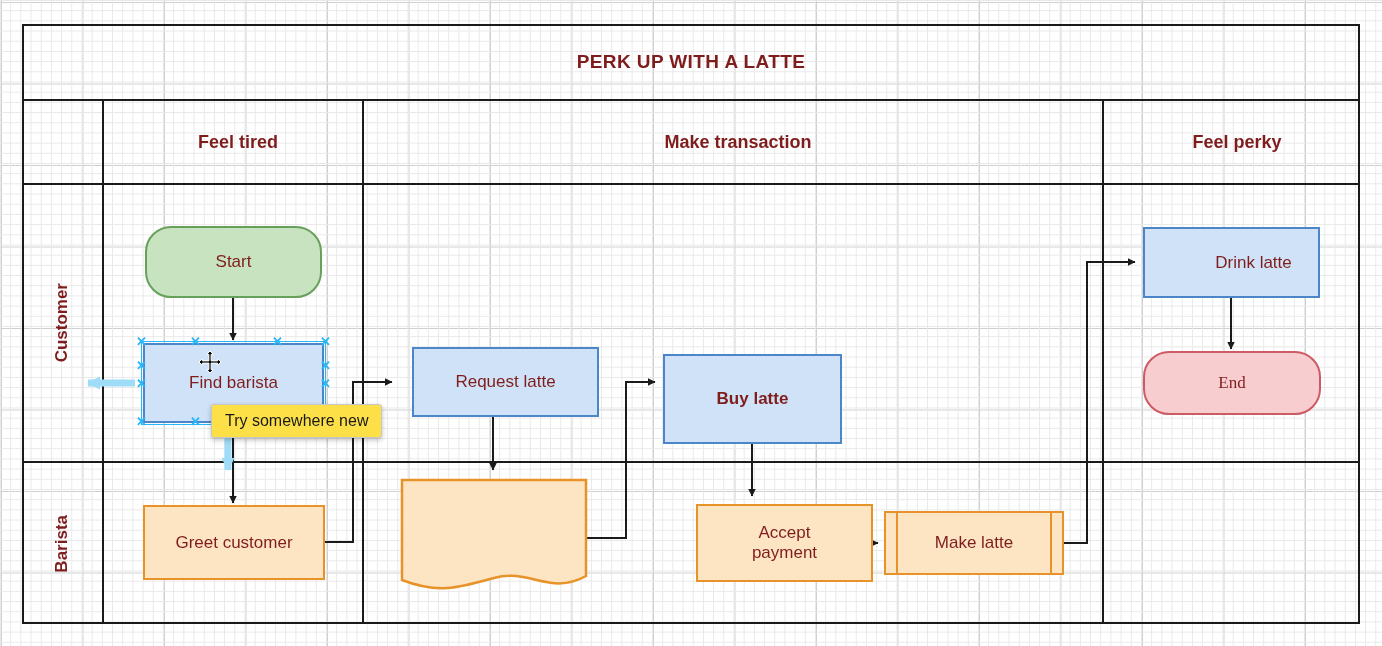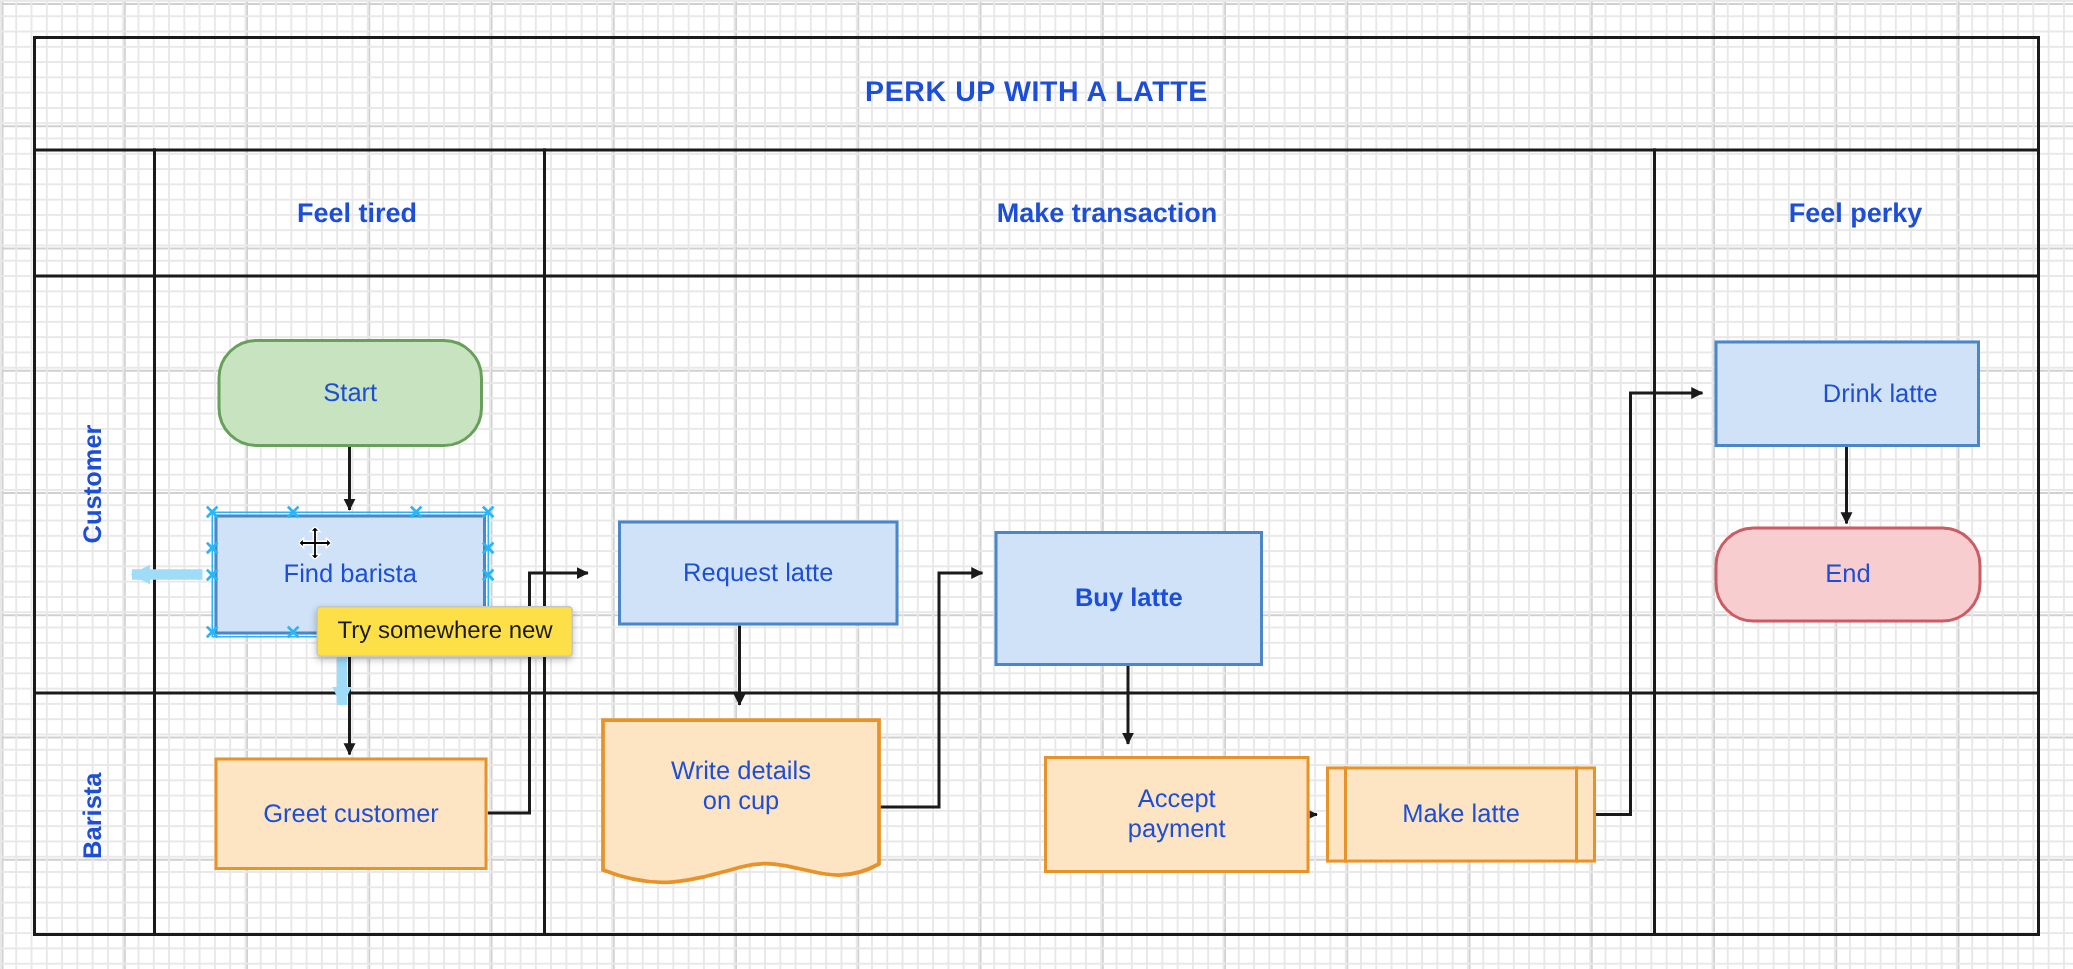--- a/index.html
+++ b/index.html
@@ -36,21 +36,21 @@
     height: 646px;
   }
   .node {
     position: absolute;
     box-sizing: border-box;
     display: flex;
     align-items: center;
     justify-content: center;
     text-align: center;
     font-size: 17px;
-    color: #1d4ed8;
+    color: #7f1d1d;
     line-height: 1.15;
     white-space: pre-line;
   }
   .pool-outer {
     position: absolute;
     box-sizing: border-box;
     border: 2px solid #1a1a1a;
     background: transparent;
   }
   .pool-line {
@@ -193,39 +193,37 @@
 <div class="node proc-blue" style="left:143px; top:343px; width:181px; height:80px;">Find barista</div>
 
 <div class="node proc-orange" style="left:143px; top:505px; width:182px; height:75px;text-align:right;">Greet customer</div>
 
 <div class="node proc-blue" style="left:412px; top:347px; width:187px; height:70px;">Request latte</div>
 
 <div style="position:absolute; left:400px; top:478px; width:188px; height:118px;">
   <svg width="188" height="118" style="position:absolute; left:0; top:0;">
     <path d="M2,2 L186,2 L186,98 C150,118 130,90 94,100 C58,110 38,116 2,102 Z" fill="#fde5c4" stroke="#e8922a" stroke-width="2.5"></path>
   </svg>
-  <div class="node" style="left:0; top:0; width:188px; height:92px;">Write details
-on cup</div>
 </div>
 
 <div class="node proc-blue" style="left:663px; top:354px; width:179px; height:90px;font-weight:bold;">Buy latte</div>
 
 <div class="node proc-orange" style="left:696px; top:504px; width:177px; height:78px;">Accept
 payment</div>
 
 <div style="position:absolute; left:884px; top:511px; width:180px; height:64px;">
   <div class="proc-orange" style="position:absolute; left:0; top:0; width:180px; height:64px; box-sizing:border-box;"></div>
   <div style="position:absolute; left:12px; top:0; width:2px; height:64px; background:#e8922a;"></div>
   <div style="position:absolute; left:166px; top:0; width:2px; height:64px; background:#e8922a;"></div>
   <div class="node" style="left:0; top:0; width:180px; height:64px;">Make latte</div>
 </div>
 
 <div class="node proc-blue" style="left:1143px; top:227px; width:177px; height:71px;padding-left:44px;">Drink latte</div>
 
-<div class="node term-red" style="left:1143px; top:351px; width:178px; height:64px;">End</div>
+<div class="node term-red" style="left:1143px; top:351px; width:178px; height:64px;font-family:Liberation Serif, serif;">End</div>
 
 <div class="sel-box" style="left:141px; top:341px; width:185px; height:84px;"></div>
 <div class="handle" style="left:136px; top:336px;">✕</div>
 <div class="handle" style="left:190px; top:336px;">✕</div>
 <div class="handle" style="left:272px; top:336px;">✕</div>
 <div class="handle" style="left:320px; top:336px;">✕</div>
 <div class="handle" style="left:136px; top:360px;">✕</div>
 <div class="handle" style="left:320px; top:360px;">✕</div>
 <div class="handle" style="left:136px; top:378px;">✕</div>
 <div class="handle" style="left:320px; top:378px;">✕</div>

